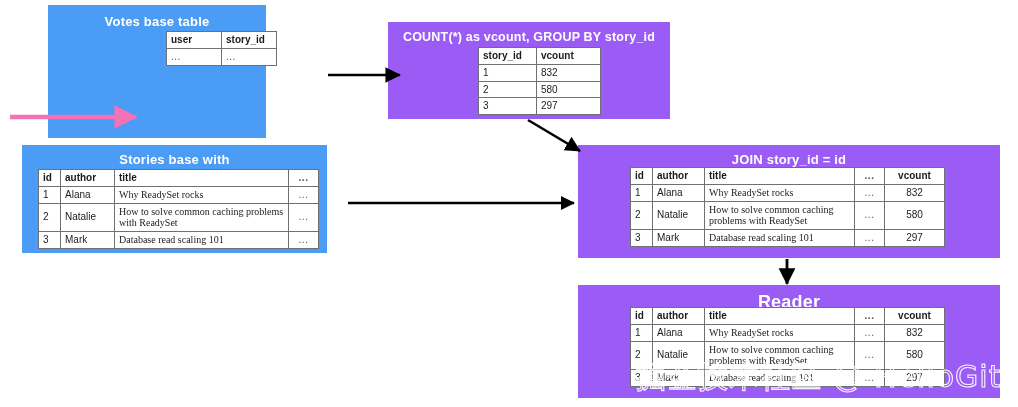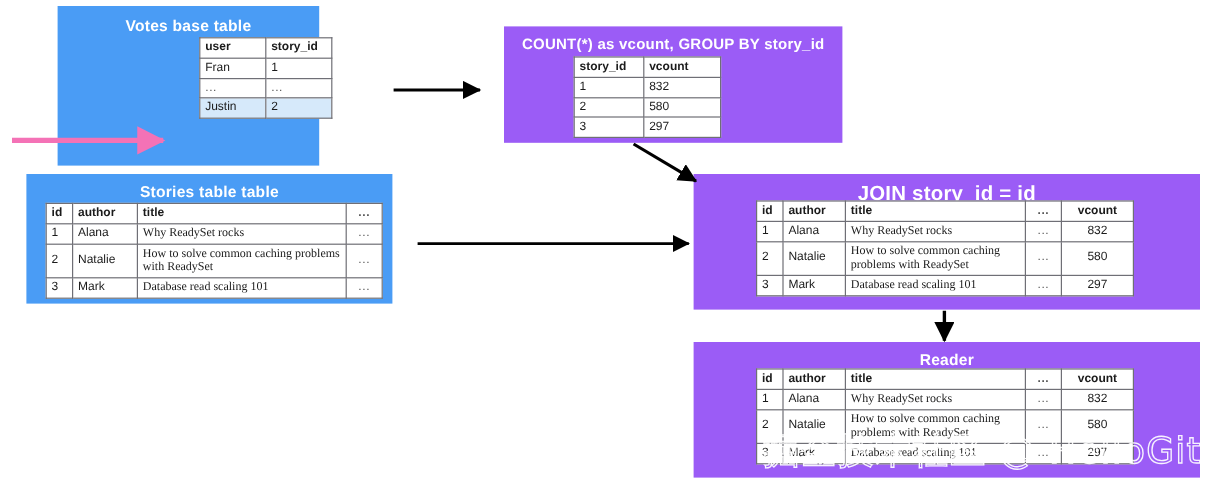--- a/index.html
+++ b/index.html
@@ -114,35 +114,27 @@
     <colgroup>
         <col style="width:55px">
         <col style="width:55px">
       </colgroup>
     <tbody>
       <tr>
         <th>user</th>
         <th>story_id</th>
       </tr>
       <tr>
-        <td>Fran</td>
-        <td>1</td>
-      </tr>
-      <tr>
         <td class="ell">...</td>
         <td class="ell">...</td>
       </tr>
-      <tr class="hl">
-        <td>Justin</td>
-        <td>2</td>
-      </tr>
-    </tbody>
-  </table>
-
-  <div class="panel purple" style="left:420px; top:22px; width:282px; height:97px;">
+    </tbody>
+  </table>
+
+  <div class="panel purple" style="left:388px; top:22px; width:282px; height:97px;">
     <div class="panel-title" style="top:8px; font-size:12.5px;">COUNT(*) as vcount, GROUP BY story_id</div>
   </div>
   <table class="grid" style="left:478px; top:47px; width:122px;">
     <colgroup>
         <col style="width:58px">
         <col style="width:64px">
       </colgroup>
     <tbody>
       <tr>
         <th>story_id</th>
@@ -157,21 +149,21 @@
         <td>580</td>
       </tr>
       <tr>
         <td>3</td>
         <td>297</td>
       </tr>
     </tbody>
   </table>
 
   <div class="panel blue" style="left:22px; top:145px; width:305px; height:108px;">
-    <div class="panel-title" style="top:7px; font-size:13px;">Stories table table</div>
+    <div class="panel-title" style="top:7px; font-size:13px;">Stories base with</div>
   </div>
   <table class="grid" style="left:38px; top:169px; width:280px;">
     <colgroup>
       <col style="width:22px">
         <col style="width:54px">
       <col style="width:174px">
         <col style="width:30px">
     </colgroup>
     <tbody>
       <tr>
@@ -195,21 +187,21 @@
       <tr>
         <td>3</td>
         <td>Mark</td>
         <td class="wrap">Database read scaling 101</td>
         <td class="ell num-c">...</td>
       </tr>
     </tbody>
   </table>
 
   <div class="panel purple" style="left:578px; top:145px; width:422px; height:113px;">
-    <div class="panel-title" style="top:7px; font-size:17px;">JOIN story_id = id</div>
+    <div class="panel-title" style="top:7px; font-size:13px;">JOIN story_id = id</div>
   </div>
   <table class="grid" style="left:630px; top:167px; width:314px;">
     <colgroup>
       <col style="width:22px">
         <col style="width:52px">
       <col style="width:150px">
         <col style="width:30px">
         <col style="width:60px">
     </colgroup>
     <tbody>
@@ -238,21 +230,21 @@
         <td>3</td>
         <td>Mark</td>
         <td class="wrap">Database read scaling 101</td>
         <td class="ell num-c">...</td>
         <td class="num-c">297</td>
       </tr>
     </tbody>
   </table>
 
   <div class="panel purple" style="left:578px; top:285px; width:422px; height:113px;">
-    <div class="panel-title" style="top:7px; font-size:13px;">Reader</div>
+    <div class="panel-title" style="top:7px; font-size:18px;">Reader</div>
   </div>
   <table class="grid" style="left:630px; top:307px; width:314px;">
     <colgroup>
       <col style="width:22px">
         <col style="width:52px">
       <col style="width:150px">
         <col style="width:30px">
         <col style="width:60px">
     </colgroup>
     <tbody>

